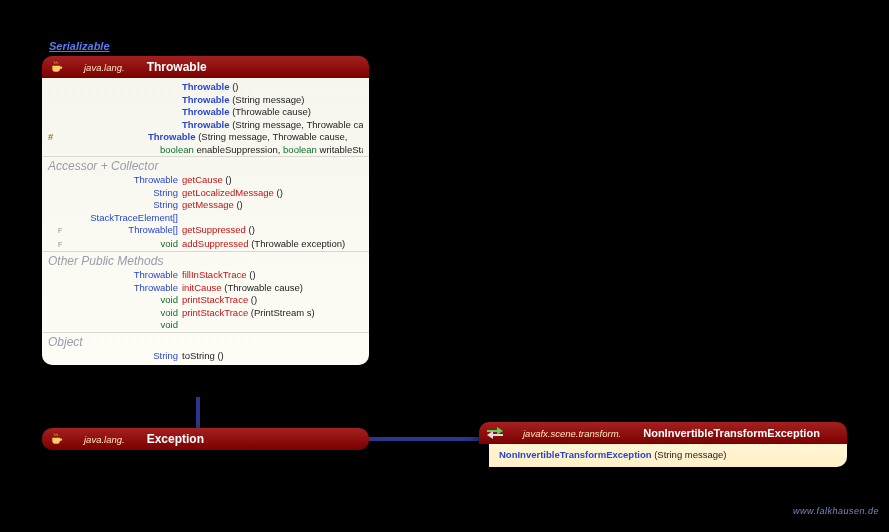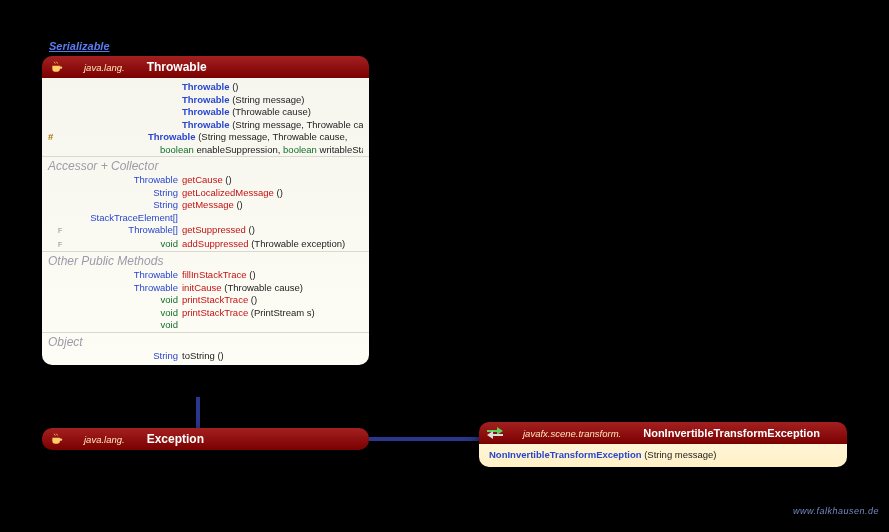--- a/index.html
+++ b/index.html
@@ -28,21 +28,21 @@
     gap: 20px;
   }
   .coffee-icon svg { display: block; }
   .header-pkg { color: #ffe6bd; font-style: italic; font-weight: 500; margin-right: 2px; font-size: 9.5px; }
   .header-class { color: #fff; font-weight: 700; font-size: 12px; }
   .body {
     background: linear-gradient(to bottom, #f6f6ef 0, #fdfdf6 100%);
     color: #222;
     padding: 3px 0 3px 0;
   }
-  .body.cream { background: linear-gradient(to bottom, #fff6d6, #fff0c6); }
+  .body.cream { background: linear-gradient(to bottom, #fff6d6, #fff0c6); margin-left: 10px; }
   .section-label {
     color: #9b9baa;
     font-style: italic;
     font-size: 12px;
     padding: 2px 22px 1px 6px;
     border-top: 1px solid #d9d9d0;
   }
   .row {
     display: flex;
     align-items: baseline;

